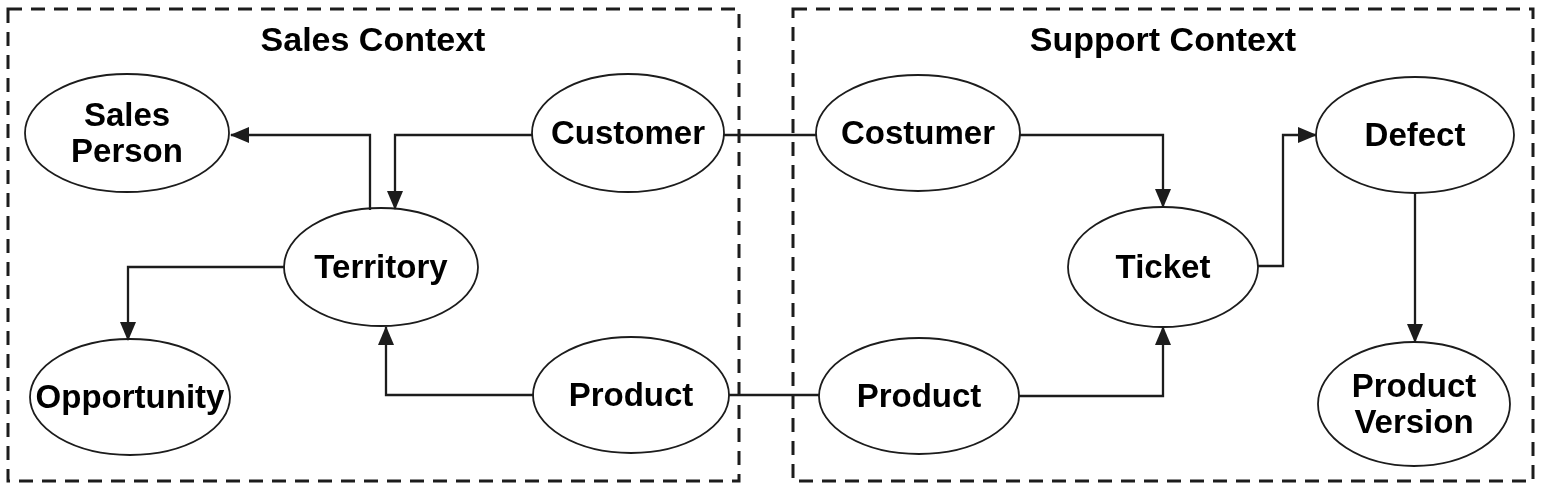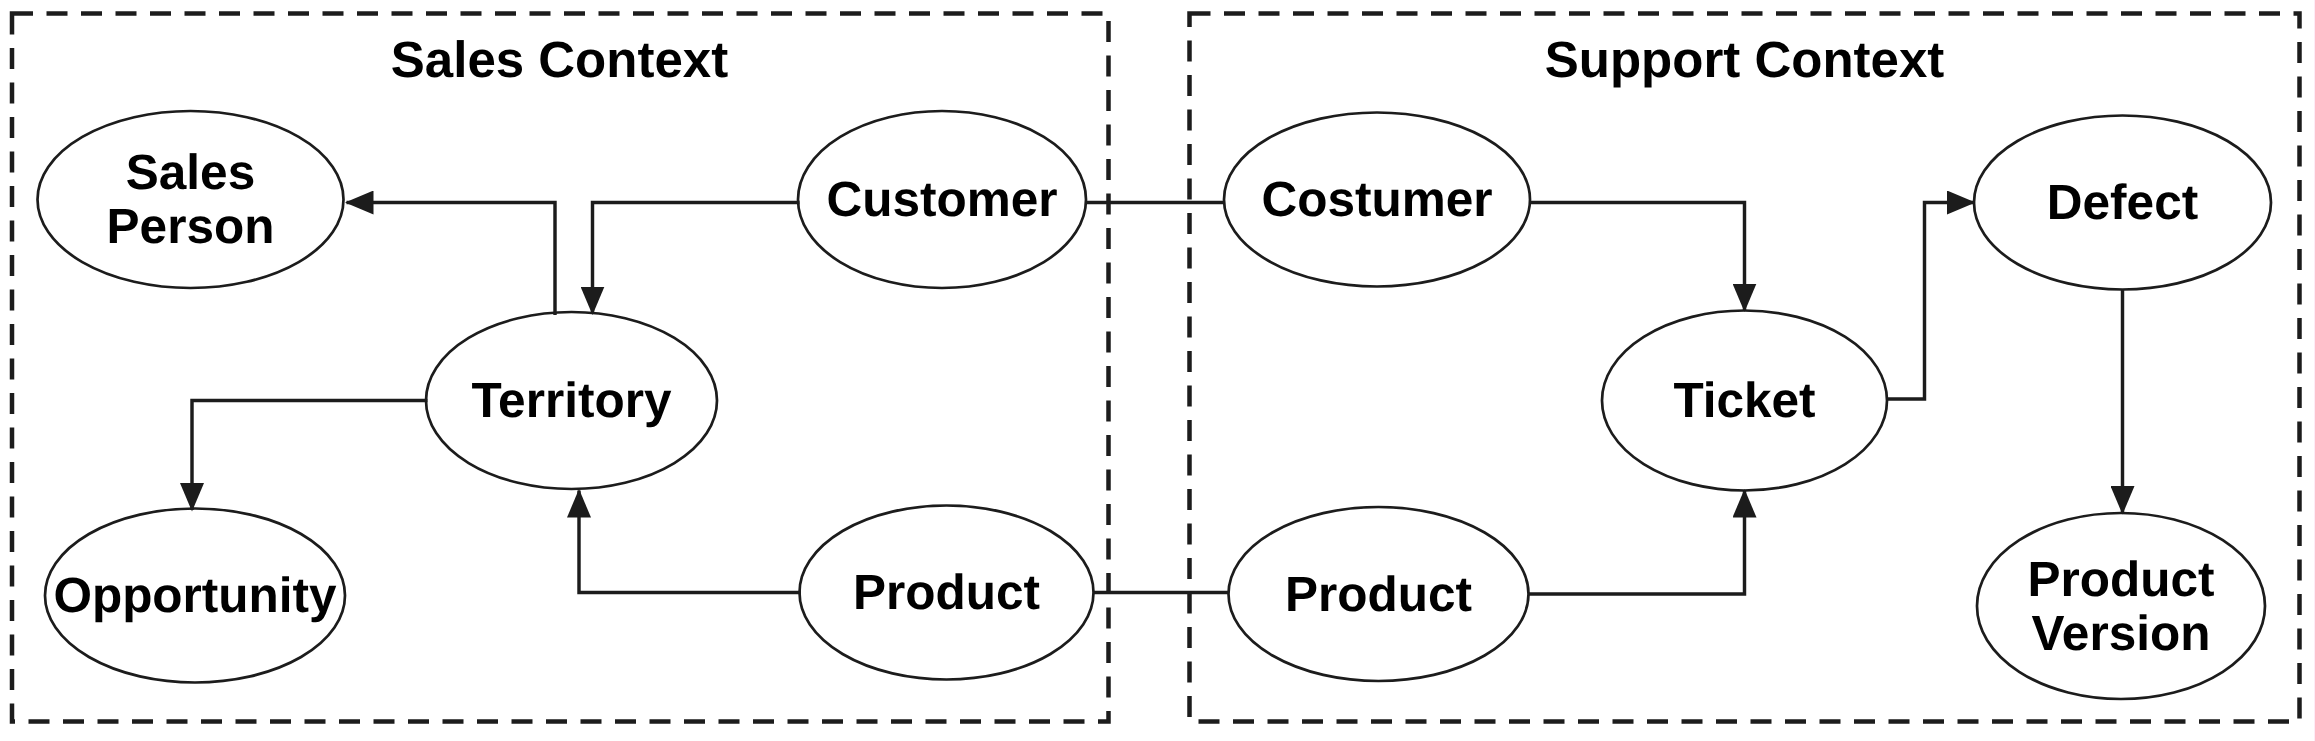--- a/index.html
+++ b/index.html
@@ -4,21 +4,21 @@
 <style>
   html, body {
     margin: 0;
     padding: 0;
     background: #ffffff;
   }
   .canvas {
     position: relative;
     width: 1543px;
     height: 494px;
-    background: #f9a8d4;
+    background: #737373;
     overflow: hidden;
     font-family: "Liberation Sans", sans-serif;
   }
   .canvas svg {
     display: block;
     width: 1543px;
     height: 494px;
   }
   svg text {
     font-family: "Liberation Sans", sans-serif;

